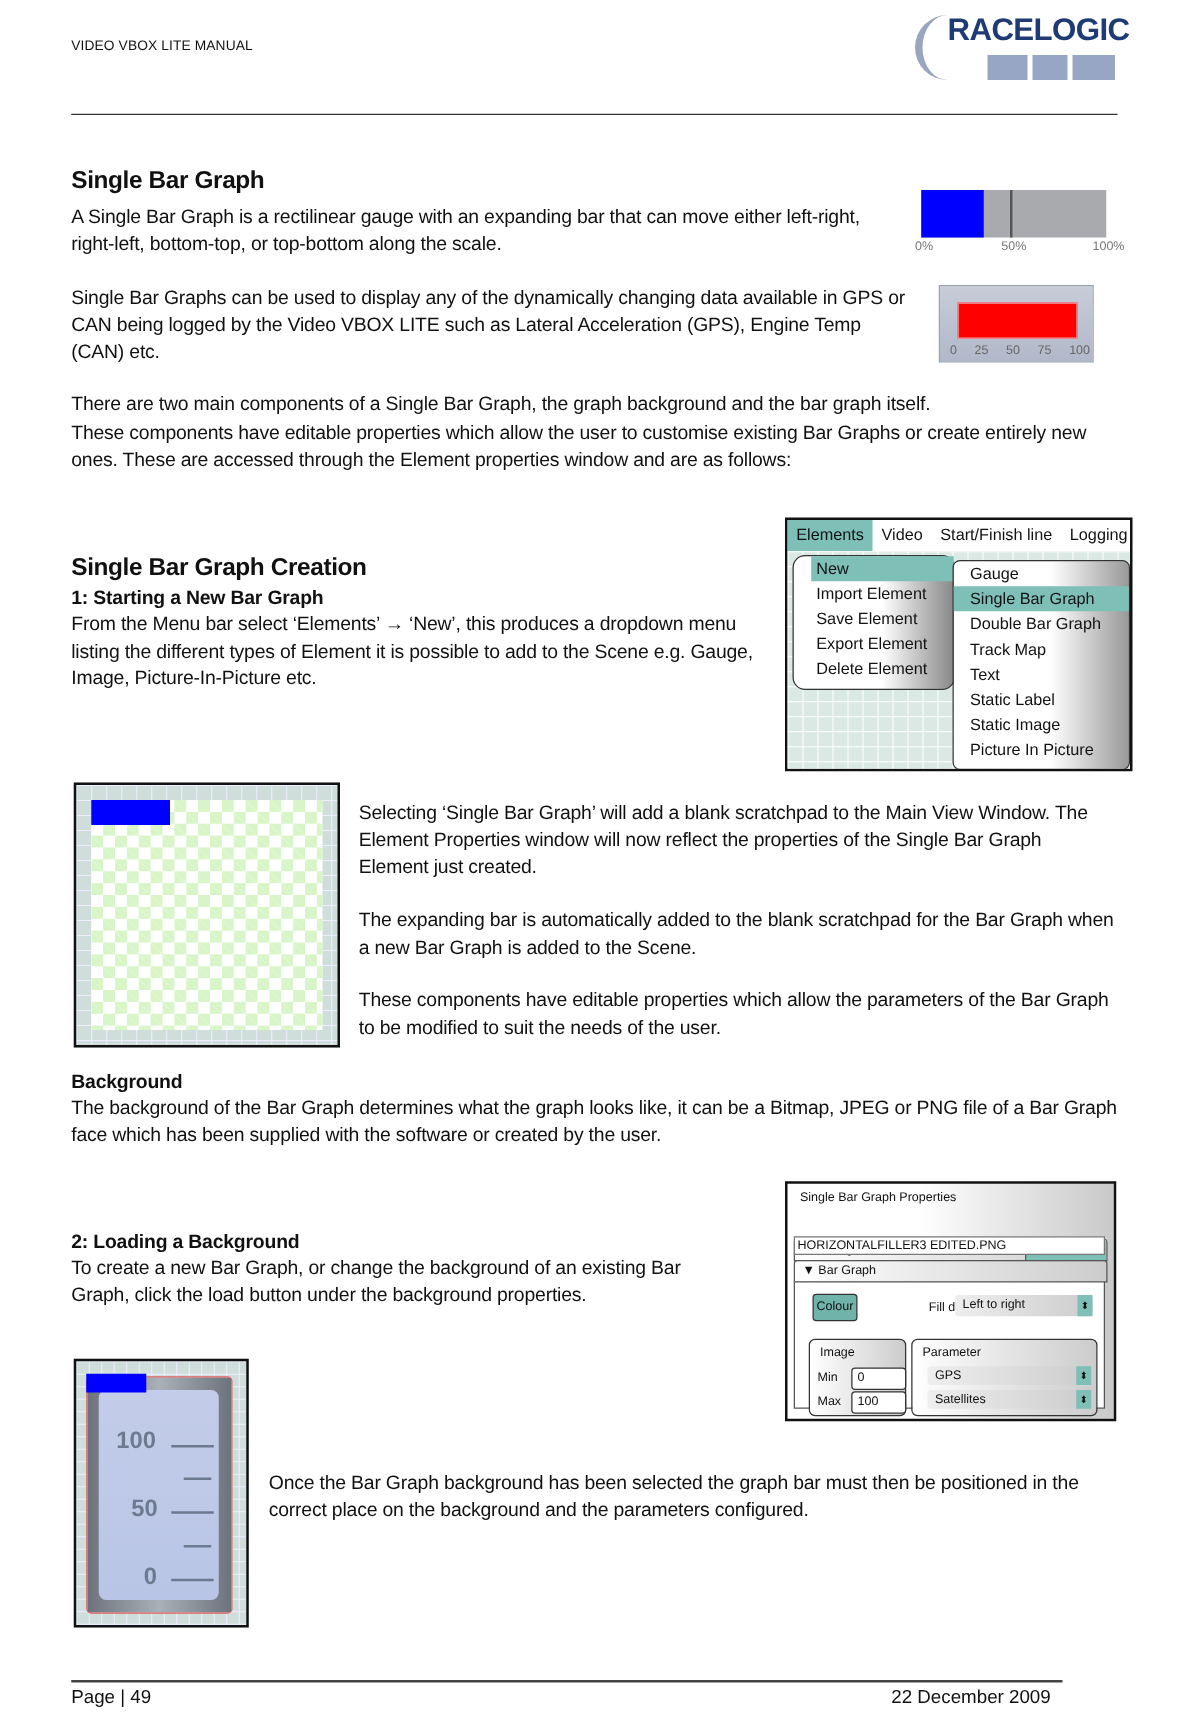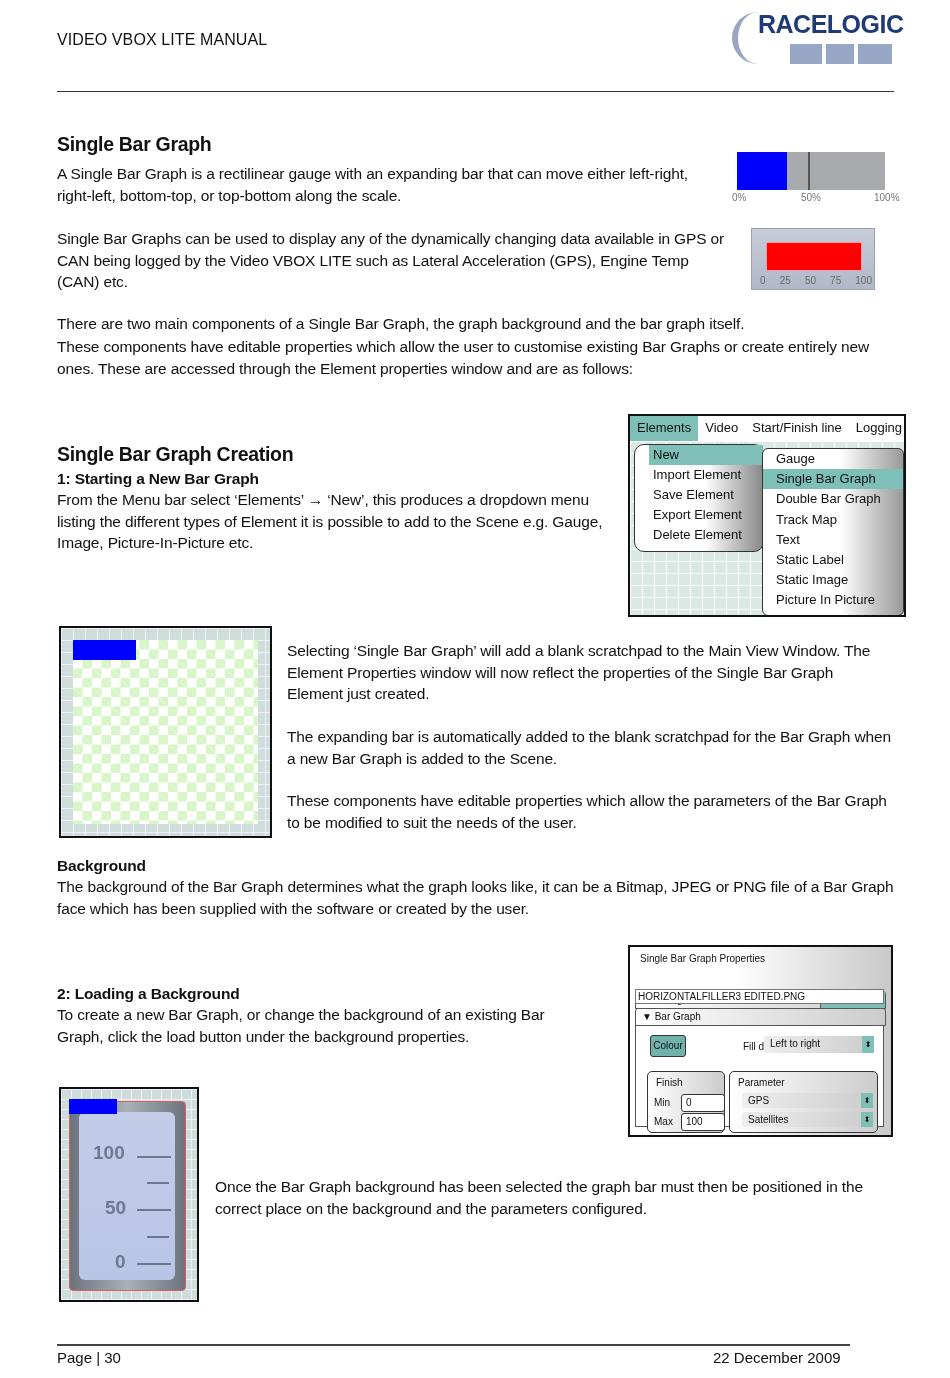--- a/index.html
+++ b/index.html
@@ -5,21 +5,21 @@
   html, body { margin:0; padding:0; background:#fff; }
   body { width:950px; height:1378px; position:relative; overflow:hidden;
          font-family:"Liberation Sans", sans-serif; color:#111; }
   .abs { position:absolute; }
   .txt { font-size:15.5px; line-height:21.5px; letter-spacing:-0.15px; }
   h2.title { position:absolute; margin:0; font-size:19.5px; font-weight:bold; letter-spacing:-0.3px; }
   .sub { font-weight:bold; }
   p { margin:0; }
 
   
-  .hdr-title { left:57px; top:31px; font-size:16px; letter-spacing:0.1px; }
+  .hdr-title { left:57px; top:31px; font-size:11px; letter-spacing:0.1px; }
   .hdr-rule { left:57px; top:91px; width:837px; height:1px; background:#333; }
   .logo { left:732px; top:8px; width:165px; height:58px; }
   .logo-word { position:absolute; left:26px; top:2px; font-size:25px; font-weight:bold; color:#1f3b75; letter-spacing:-0.5px; }
   .logo-swoosh { position:absolute; left:0; top:4px; width:60px; height:52px; border-left:6px solid #9aa6bf; border-radius:40px 0 0 40px; border-top:0; }
   .logo-tile { position:absolute; top:36px; height:20px; background:#97a6c4; }
 
   
   .hbar { left:737px; top:152px; width:148px; height:38px; background:#a8aaad; }
   .hbar .fill { position:absolute; left:0; top:0; width:50px; height:38px; background:#0000ff; }
   .hbar .mid { position:absolute; left:71px; top:0; width:2px; height:38px; background:#555; }
@@ -181,21 +181,21 @@
   </div>
   <div class="bar-box">
     <div class="colour-btn">Colour</div>
     <div class="fd-lbl">Fill direction</div>
     <div class="sel" style="left:128px;top:10px;width:110px;">
       <span>Left to right</span>
       <div class="spin">⬍</div>
     </div>
   </div>
   <div class="range-box" style="top:124px;left:17px;height:60px;">
-    <div class="abs" style="left:8px;top:5px;">Finish</div>
+    <div class="abs" style="left:8px;top:5px;">Image</div>
     <div class="abs" style="left:6px;top:25px;">Min</div>
     <div class="inp" style="left:33px;top:22px;">0</div>
     <div class="abs" style="left:6px;top:44px;">Max</div>
     <div class="inp" style="left:33px;top:41px;">100</div>
   </div>
   <div class="param-box" style="top:124px;left:99px;height:60px;">
     <div class="abs" style="left:8px;top:5px;">Parameter</div>
     <div class="sel" style="left:12px;top:21px;width:131px;height:15px;">
       <span>GPS</span>
       <div class="spin" style="height:15px;line-height:15px;">⬍</div>
@@ -218,14 +218,14 @@
       <div class="tick" style="left:58px;top:97px;width:34px;"></div>
       <div class="tick" style="left:68px;top:124px;width:22px;"></div>
       <div class="tick" style="left:58px;top:151px;width:34px;"></div>
     </div>
   </div>
   <div class="bar"></div>
 </div>
 <p class="abs txt" style="left:215px;top:1176px;width:690px;">Once the Bar Graph background has been selected the graph bar must then be positioned in the correct place on the background and the parameters configured.</p>
 
 <div class="abs ftr-rule"></div>
-<div class="abs ftr-left">Page | 30</div>
+<div class="abs ftr-left">Page | 49</div>
 <div class="abs ftr-right">22 December 2009</div>
 
 </body></html>

